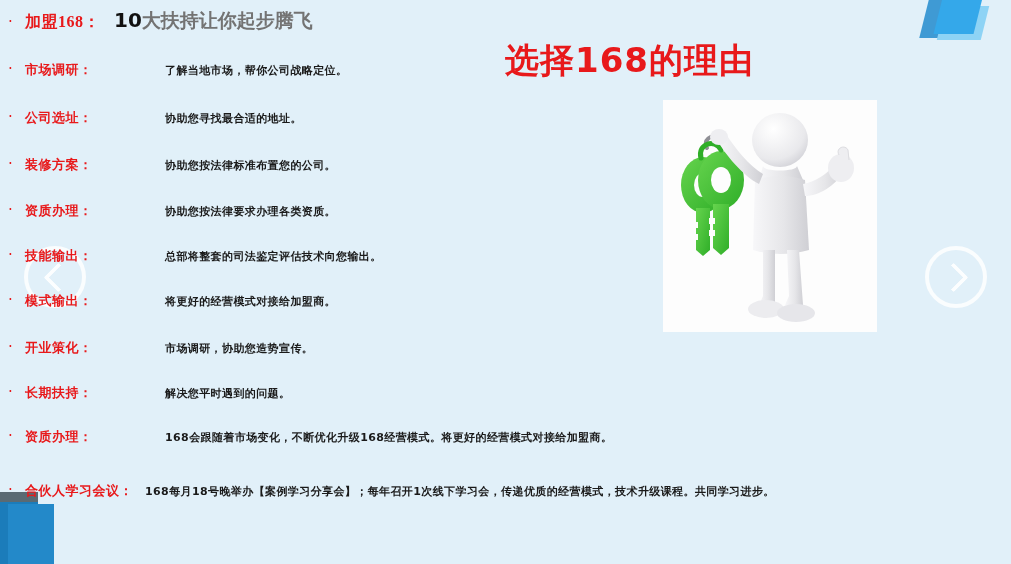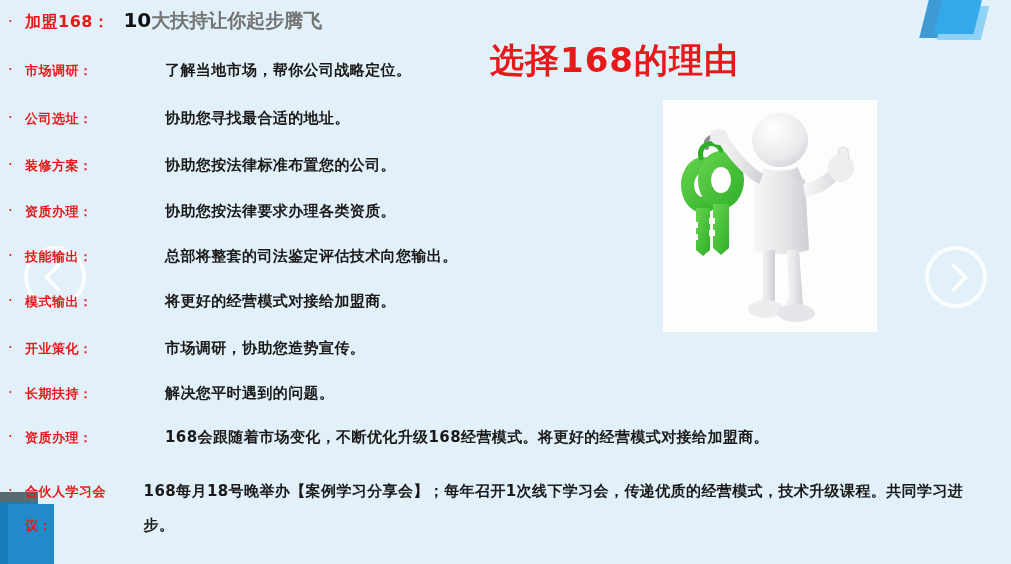--- a/index.html
+++ b/index.html
@@ -106,21 +106,21 @@
     border-top: 4px solid rgba(255,255,255,0.9);
     border-right: 4px solid rgba(255,255,255,0.9);
     border-radius: 2px;
   }
   .nav-arrow.right .chev { transform: rotate(45deg) translate(-2px, 2px); }
   .nav-arrow.left  .chev { transform: rotate(-135deg) translate(-2px, 2px); }
 
   
   .headline {
     position: absolute;
-    left: 490px;
+    left: 505px;
     top: 38px;
     font-size: 34px;
     font-weight: bold;
     color: #e8191b;
     letter-spacing: 1px;
     white-space: nowrap;
   }
 
   
   .key-photo {
@@ -158,21 +158,21 @@
   }
   .label {
     color: #e8191b;
     font-weight: bold;
     font-size: 13px;
     letter-spacing: 0.5px;
   }
   .desc {
     color: #1a1a1a;
     font-weight: bold;
-    font-size: 15px;
+    font-size: 11px;
     letter-spacing: 0.4px;
   }
   
   .row-first .label { font-size: 16px; }
   .row-first .num {
     color: #111111;
     font-weight: bold;
     font-size: 20px;
   }
   .row-first .emph {
@@ -269,21 +269,21 @@
     <div class="chev"></div>
   </div>
   <div class="nav-arrow right">
     <div class="chev"></div>
   </div>
 
   <div class="list">
 
     <div class="row row-first" style="top:8px;">
       <span class="bullet">·</span>
-      <span class="label" style="margin-right:14px;">加盟168：</span>
+      <span class="label" style="margin-right:14px;font-family:Liberation Serif, serif;">加盟168：</span>
       <span class="num">10</span>
       <span class="emph">大扶持让你起步腾飞</span>
     </div>
 
     <div class="row" style="top:61px;">
       <span class="bullet">·</span>
       <span class="label label-col">市场调研：</span>
       <span class="desc">了解当地市场，帮你公司战略定位。</span>
     </div>
 

